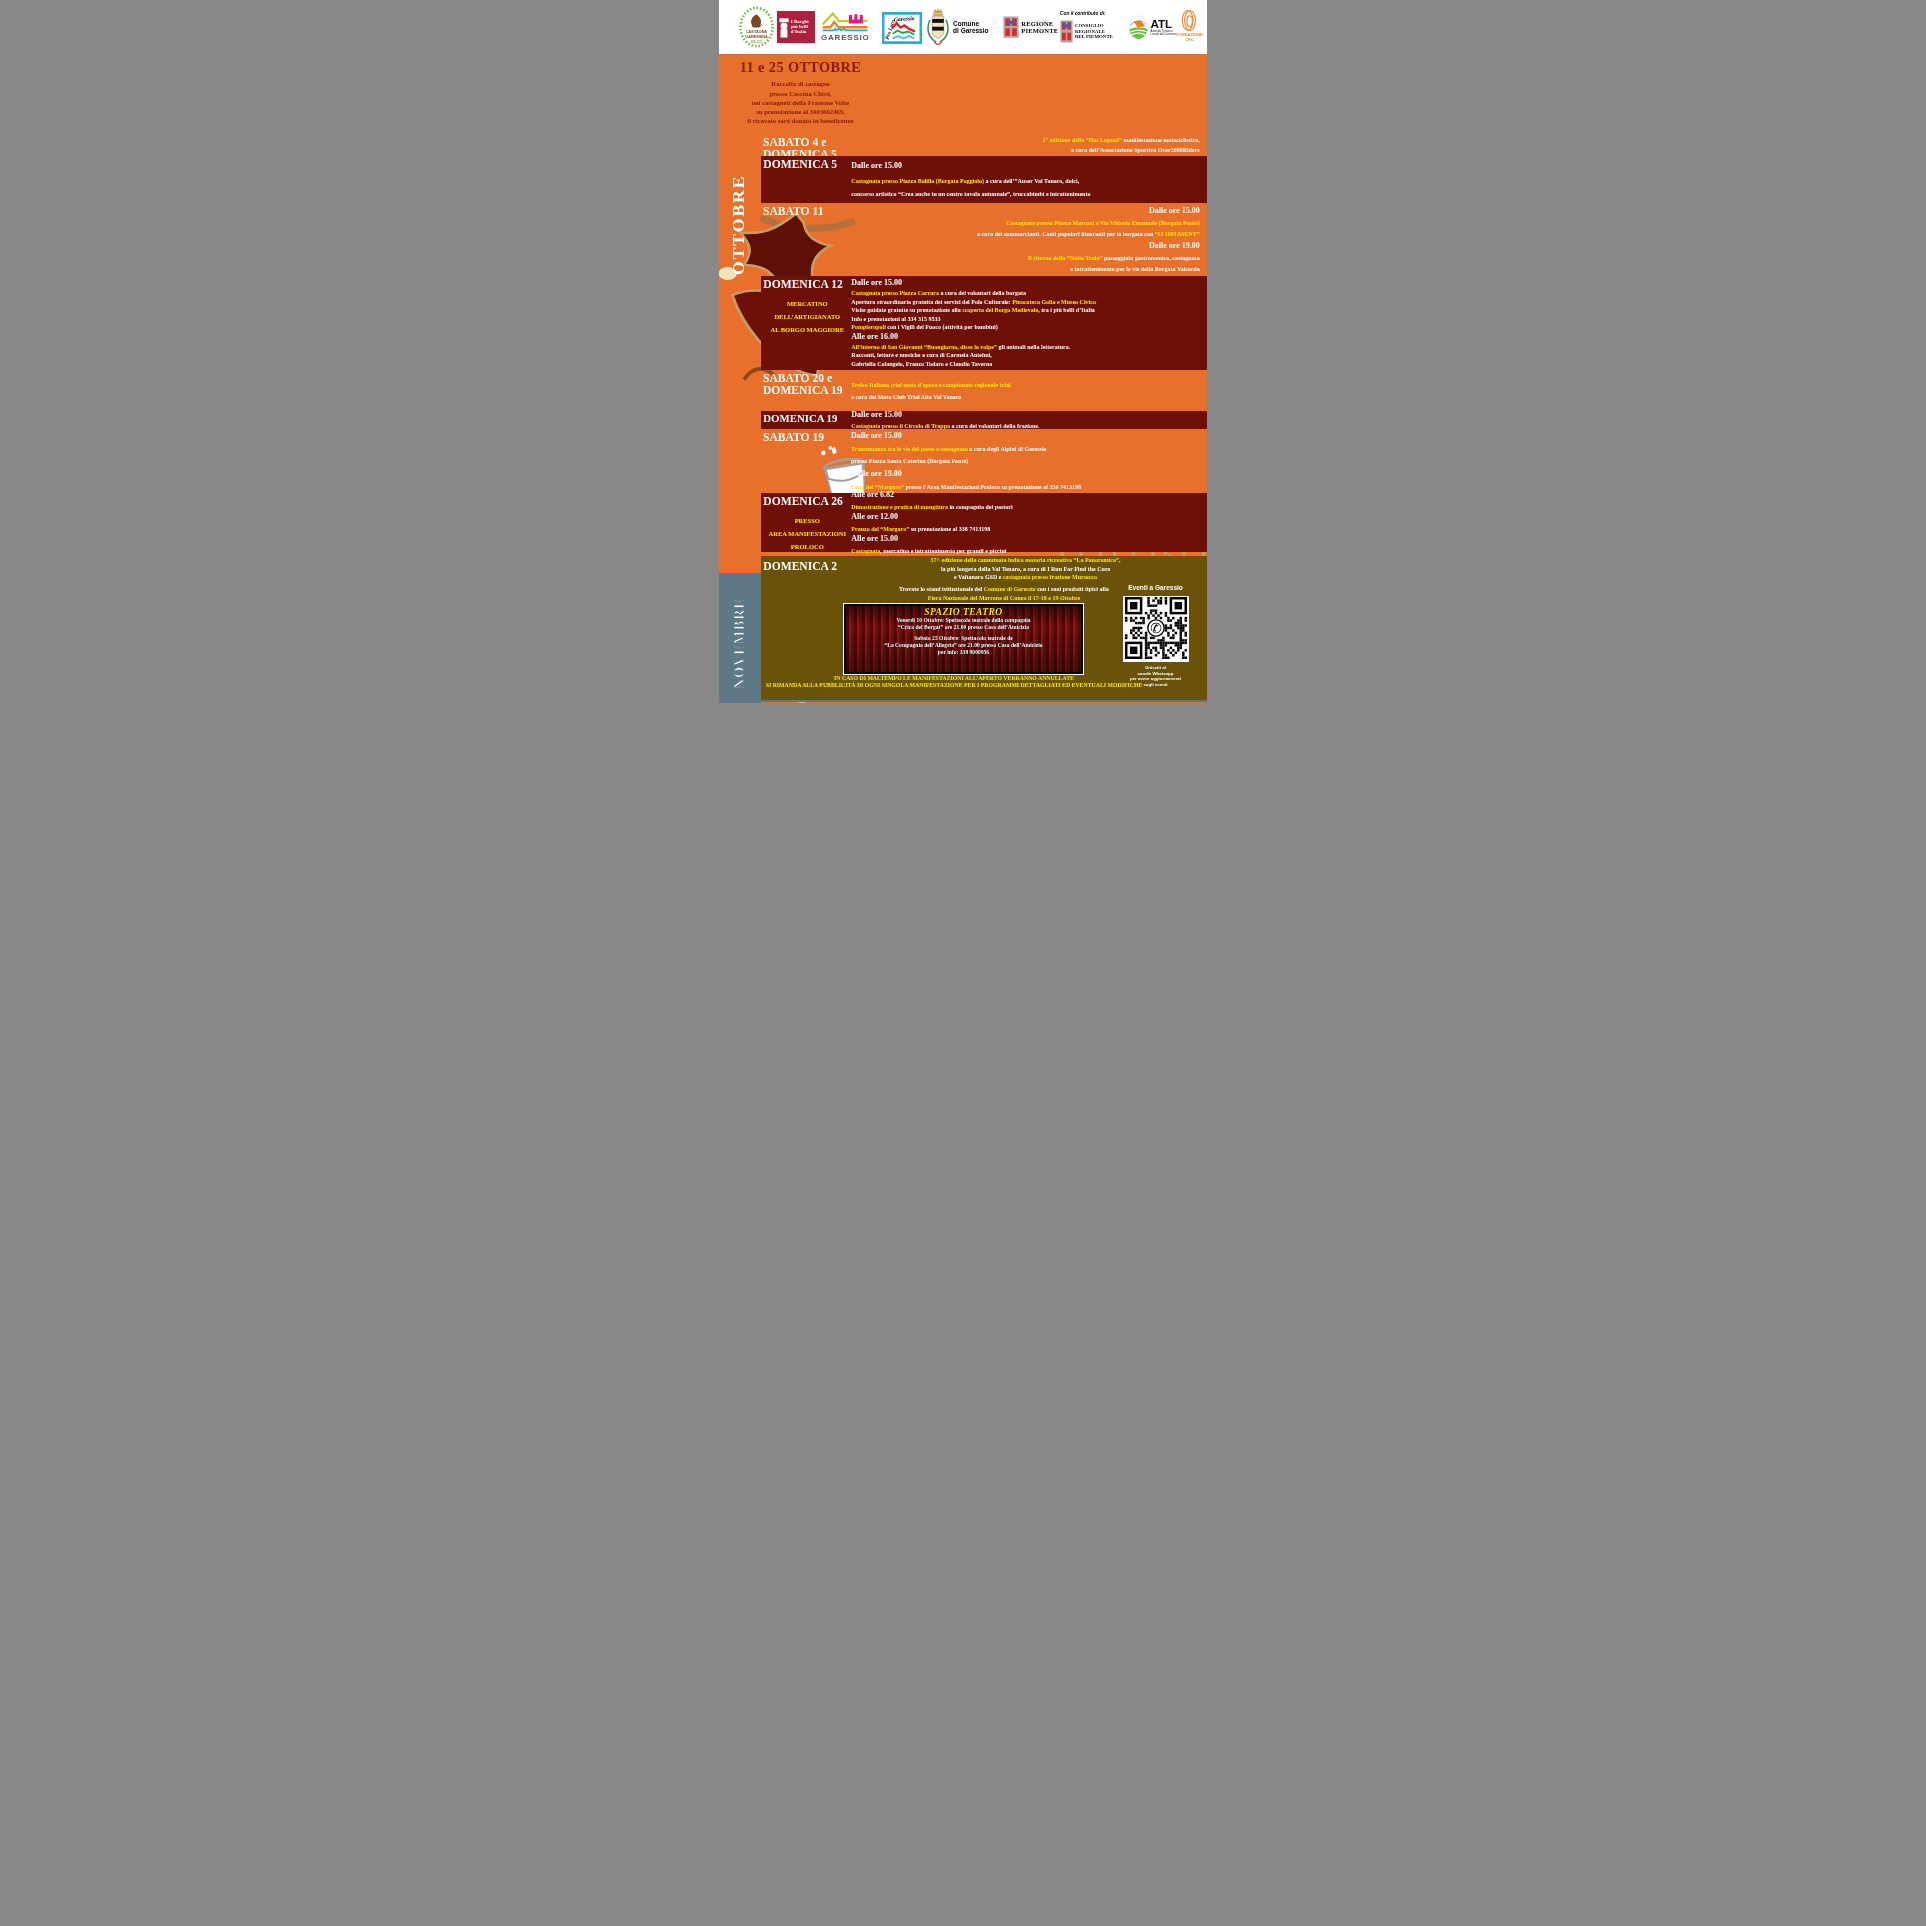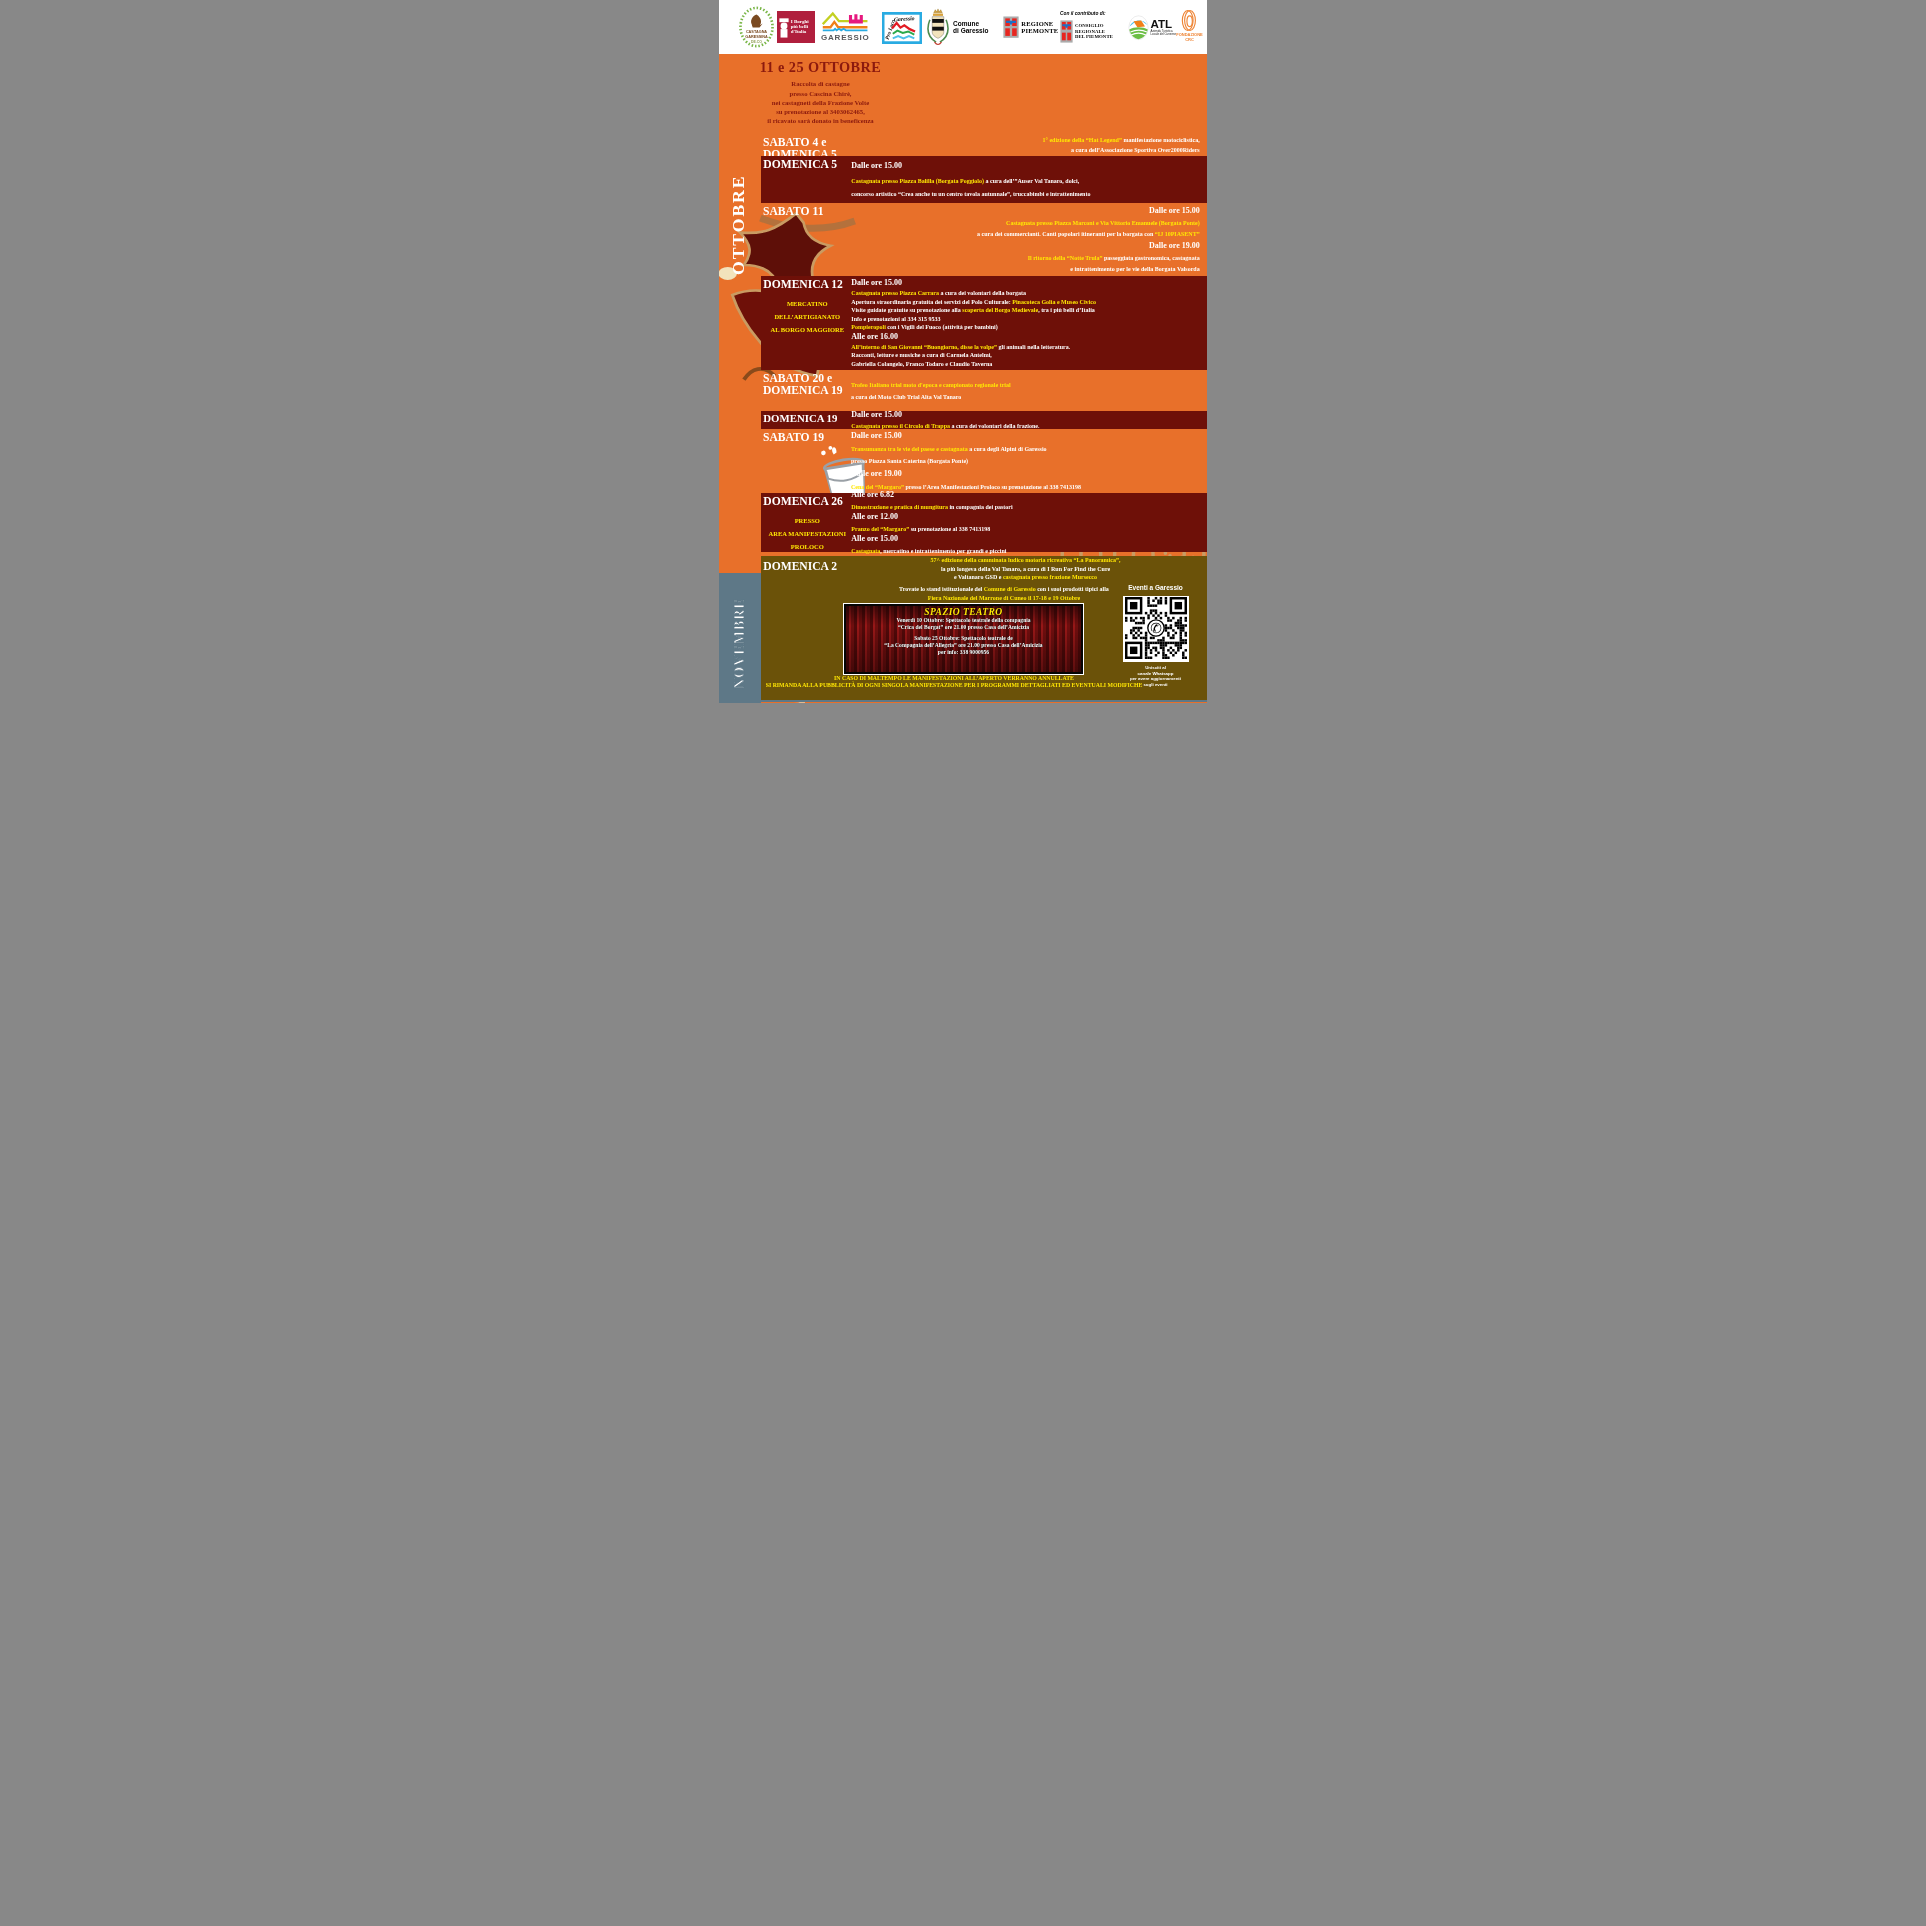--- a/index.html
+++ b/index.html
@@ -27,21 +27,21 @@
   #contrib{position:absolute;left:341px;top:10.8px;width:77px;font-family:"Liberation Sans",sans-serif;
     font-style:italic;font-weight:bold;font-size:4.8px;color:#000;}
   #lg-consiglio{left:341px;top:20px;}
   .consiglio-txt{font-size:4.8px;line-height:1.15;font-weight:bold;color:#000;margin-left:1.9px;letter-spacing:0.1px;}
   #lg-atl{left:409px;top:15.4px;}
   .atl-word{font-family:"Liberation Sans",sans-serif;font-weight:bold;font-size:11.6px;color:#111;margin-left:1.5px;line-height:.9;}
   .atl-sub{font-family:"Liberation Sans",sans-serif;font-size:2.9px;color:#222;line-height:1.2;margin-left:1.5px;}
   #lg-crc{left:455px;top:8.5px;flex-direction:column;align-items:center;width:31px;}
   .crc-word{font-family:"Liberation Sans",sans-serif;font-weight:bold;font-size:4px;color:#EE8435;text-align:center;margin-top:0.8px;}
   
-  #header{position:absolute;left:0;top:54px;width:576px;height:80px;background:var(--orange);z-index:4;margin-left:20px;}
+  #header{position:absolute;left:0;top:54px;width:576px;height:80px;background:var(--orange);z-index:4;}
   .hleft{position:absolute;left:8.5px;top:4.6px;width:146px;text-align:center;color:var(--hdr);font-weight:bold;}
   .hl-title{font-size:14.3px;margin-bottom:3.9px;letter-spacing:0.4px;}
   .hl-line{font-size:6.7px;line-height:1.35;}
   .title-box{position:absolute;left:156px;top:3.9px;width:332px;height:75px;background:var(--maroon2);color:#fff;text-align:right;}
   .year{font-size:20px;font-weight:bold;margin:1.5px 7px 0 0;line-height:1;}
   .main-title{font-size:25px;font-weight:bold;letter-spacing:-0.4px;margin:0.8px 6.2px 0 0;line-height:1;}
   .subtitle{font-size:12.7px;font-weight:bold;margin:2.3px 6.2px 0 0;line-height:1;}
   
   .month-label{position:absolute;writing-mode:vertical-rl;transform:rotate(180deg);z-index:5;
     font-weight:bold;color:#fff;}

